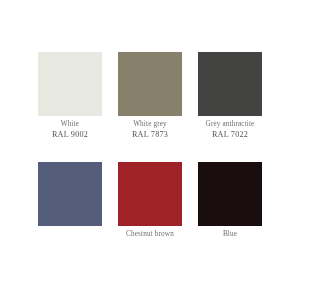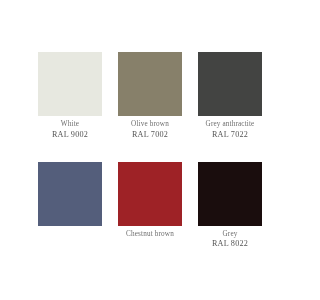--- a/index.html
+++ b/index.html
@@ -82,22 +82,22 @@
       <span class="swatch-chip" style="background-color: rgb(231, 232, 224);"></span>
       <span class="swatch-caption">
         <span class="swatch-name">White</span>
         <span class="swatch-code">RAL 9002</span>
       </span>
     </div>
 
     <div class="swatch-cell">
       <span class="swatch-chip" style="background-color: rgb(135, 128, 106);"></span>
       <span class="swatch-caption">
-        <span class="swatch-name">Olive brown</span>
-        <span class="swatch-code">RAL 7002</span>
+        <span class="swatch-name">White grey</span>
+        <span class="swatch-code">RAL 7873</span>
       </span>
     </div>
 
     <div class="swatch-cell">
       <span class="swatch-chip" style="background-color: rgb(67, 68, 66);"></span>
       <span class="swatch-caption">
         <span class="swatch-name">Grey anthractite</span>
         <span class="swatch-code">RAL 7022</span>
       </span>
     </div>
@@ -113,20 +113,19 @@
     <div class="swatch-cell">
       <span class="swatch-chip" style="background-color: rgb(158, 34, 38);"></span>
       <span class="swatch-caption">
         <span class="swatch-name">Chestnut brown</span>
       </span>
     </div>
 
     <div class="swatch-cell">
       <span class="swatch-chip" style="background-color: rgb(26, 13, 13);"></span>
       <span class="swatch-caption">
-        <span class="swatch-name">Grey</span>
-        <span class="swatch-code">RAL 8022</span>
+        <span class="swatch-name">Blue</span>
       </span>
     </div>
 
   </div>
 
 </div>
 
 </body></html>

